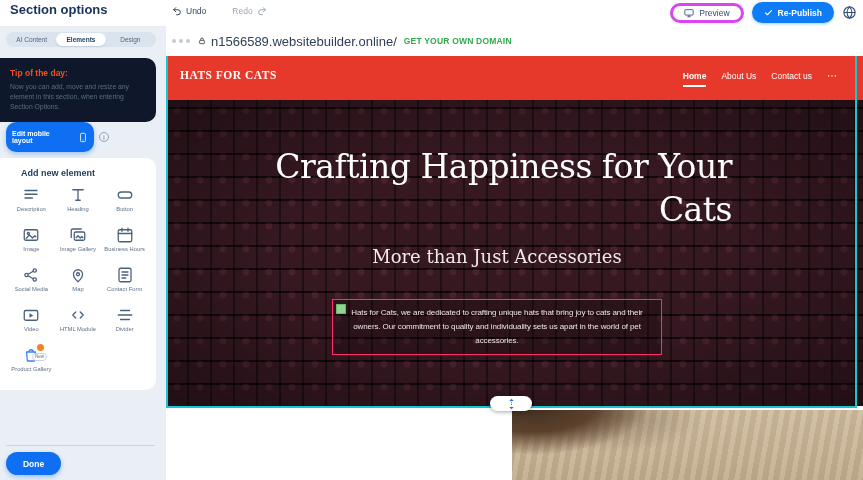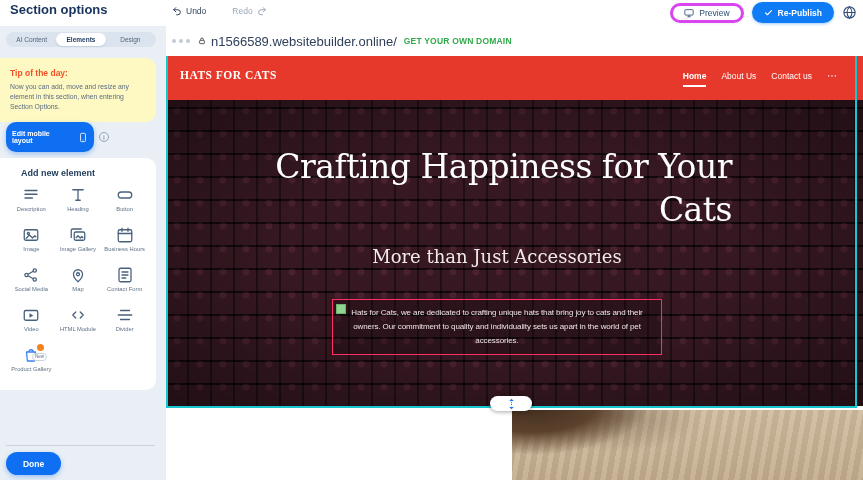--- a/index.html
+++ b/index.html
@@ -19,21 +19,21 @@
   .btn-republish { display:flex; align-items:center; gap:5px; height:21px; padding:0 12px; border-radius:11px;
                    background:#0f7bf4; color:#fff; font-size:8.5px; font-weight:bold; box-shadow:0 1px 3px rgba(15,123,244,.4); cursor:pointer; }
   .globe { width:15px; height:15px; color:#33507a; cursor:pointer; }
 
   
   .sidebar { position:absolute; left:0; top:26px; width:166px; height:454px; background:#e9eff5; z-index:20; }
   .tabs { position:absolute; left:6px; top:6px; width:150px; height:15px; background:#dbe4ee; border-radius:8px; display:flex; align-items:center; padding:1px; }
   .tab { flex:1; height:13px; display:flex; align-items:center; justify-content:center; font-size:6.5px; color:#51657d; border-radius:7px; cursor:pointer; }
   .tab.active { background:#fff; color:#1c3a5e; font-weight:bold; box-shadow:0 1px 2px rgba(30,60,100,.15); }
 
-  .tip-card { position:absolute; left:0; top:32px; width:156px; height:64px; background:#fef9c3; border-radius:0 10px 10px 0; padding:10px 10px 0 10px; }
+  .tip-card { position:absolute; left:0; top:32px; width:156px; height:64px; background:#0f172a; border-radius:0 10px 10px 0; padding:10px 10px 0 10px; }
   .tip-title { font-size:8.5px; font-weight:bold; color:#f05123; margin-bottom:4px; }
   .tip-body { font-size:6.8px; line-height:1.45; color:#5a6b80; }
 
   .btn-edit-mobile { position:absolute; left:6px; top:96px; width:88px; height:30px; background:#0e6ff2; border-radius:10px;
                      display:flex; align-items:center; justify-content:center; gap:6px; color:#fff; font-size:7px; font-weight:bold;
                      box-shadow:0 2px 5px rgba(14,111,242,.35); cursor:pointer; padding:0 6px; text-align:left; }
   .info-circle { position:absolute; left:99px; top:106px; width:10px; height:10px; border:1px solid #93a4b8; border-radius:50%;
                  color:#93a4b8; font-size:6.5px; display:flex; align-items:center; justify-content:center; cursor:pointer; font-weight:bold;}
 
   .add-card { position:absolute; left:0; top:132px; width:156px; height:232px; background:#fff; border-radius:0 10px 10px 0; padding:10px 8px 0 8px; }

